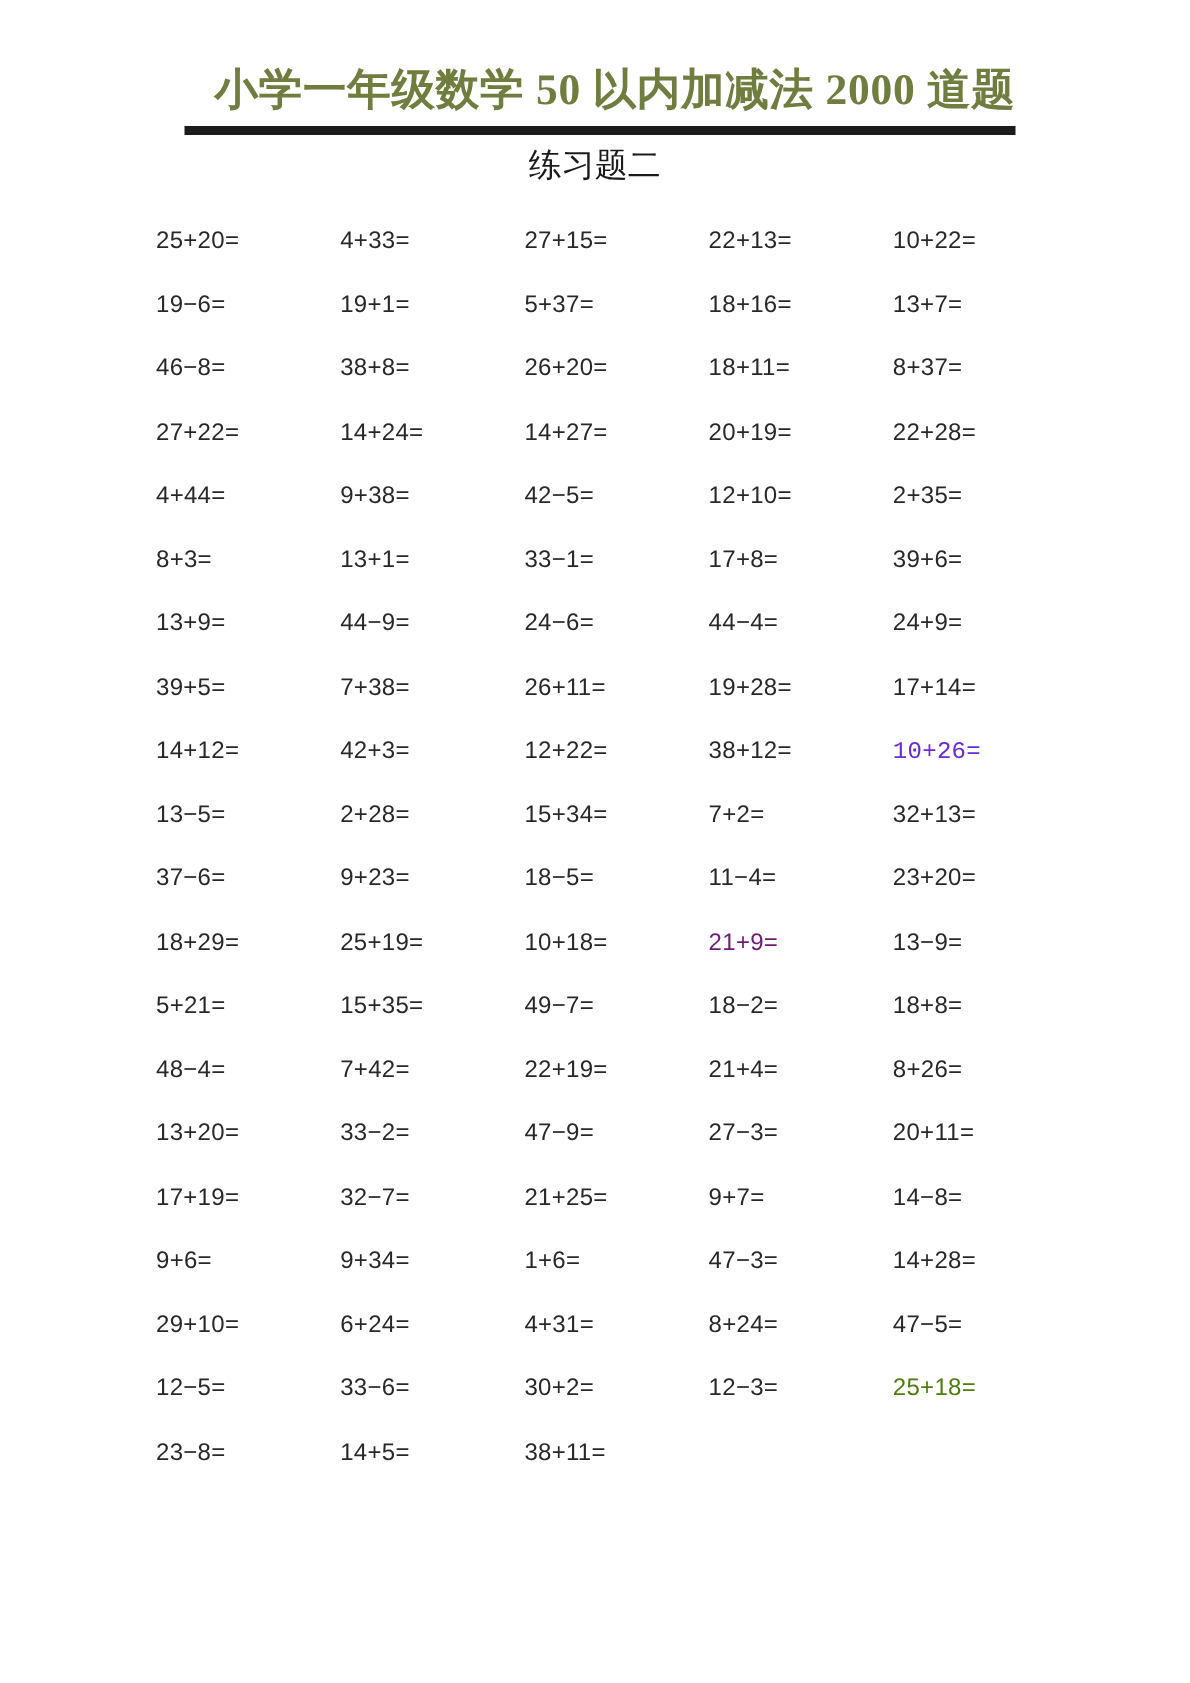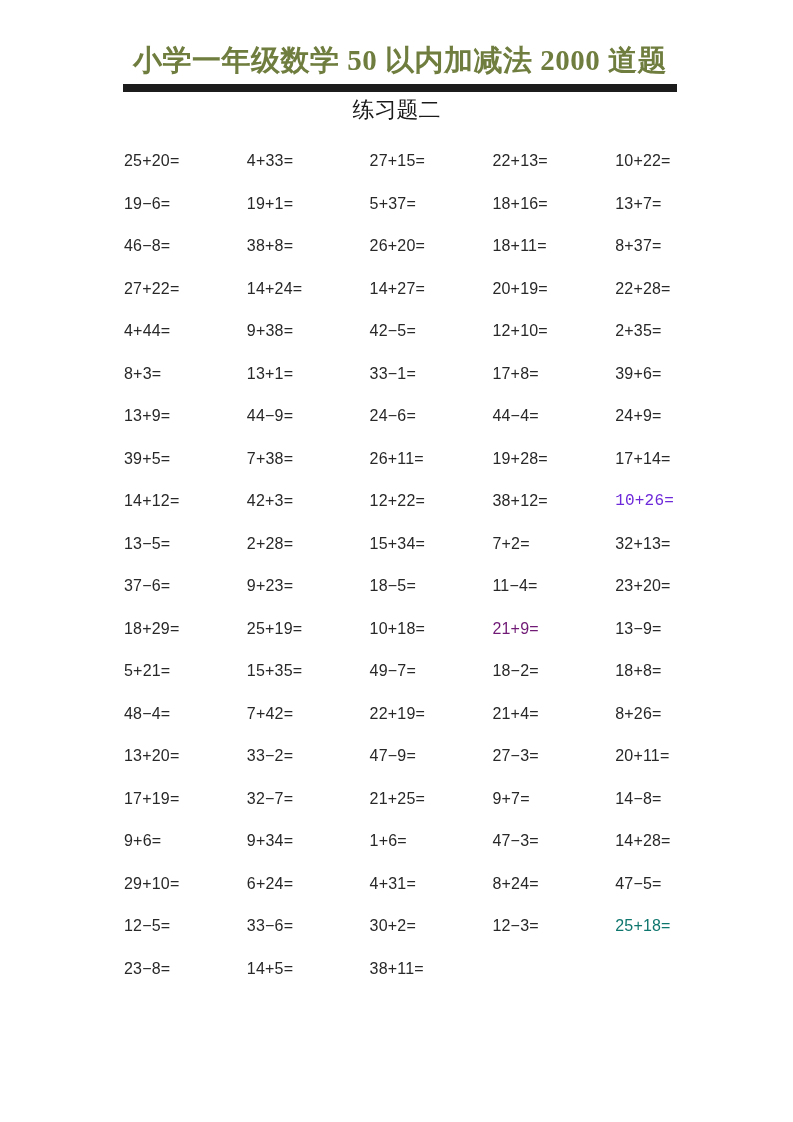--- a/index.html
+++ b/index.html
@@ -13,22 +13,22 @@
     height: 1122px;
     background: #ffffff;
     overflow: hidden;
     font-family: "Liberation Sans", sans-serif;
   }
   .title-block {
     position: absolute;
     top: 44px;
     left: 123px;
     width: 554px;
-    text-align: center;
-    border-bottom: 8px solid #f97316;
+    text-align: right;
+    border-bottom: 6px solid #f97316;
     padding-bottom: 7px;
   }
   .page-title {
     margin: 0;
     font-family: "Liberation Serif", "DejaVu Serif", serif;
     font-weight: bold;
     font-size: 29px;
     line-height: 1.15;
     color: #6f7d3e;
     white-space: nowrap;
@@ -40,21 +40,21 @@
     left: 0;
     width: 100%;
     text-align: center;
     font-size: 22px;
     line-height: 26px;
     color: #1a1a1a;
   }
   .problem-grid {
     position: absolute;
     top: 140px;
-    left: 124px;
+    left: 104px;
     display: grid;
     grid-template-columns: repeat(5, 122.8px);
     grid-auto-rows: 42.5px;
   }
   .cell {
     display: flex;
     align-items: center;
     justify-content: flex-start;
     font-size: 16px;
     letter-spacing: 0.2px;
@@ -158,18 +158,18 @@
       <div class="cell" style="color: rgb(40, 40, 40);">14+28=</div>
       <div class="cell" style="color: rgb(40, 40, 40);">29+10=</div>
       <div class="cell" style="color: rgb(40, 40, 40);">6+24=</div>
       <div class="cell" style="color: rgb(40, 40, 40);">4+31=</div>
       <div class="cell" style="color: rgb(40, 40, 40);">8+24=</div>
       <div class="cell" style="color: rgb(40, 40, 40);">47−5=</div>
       <div class="cell" style="color: rgb(40, 40, 40);">12−5=</div>
       <div class="cell" style="color: rgb(40, 40, 40);">33−6=</div>
       <div class="cell" style="color: rgb(40, 40, 40);">30+2=</div>
       <div class="cell" style="color: rgb(40, 40, 40);">12−3=</div>
-      <div class="cell" style="color: #0f766e;">25+18=</div>
+      <div class="cell" style="color: #4d7c0f;">25+18=</div>
       <div class="cell" style="color: rgb(40, 40, 40);">23−8=</div>
       <div class="cell" style="color: rgb(40, 40, 40);">14+5=</div>
       <div class="cell" style="color: rgb(40, 40, 40);">38+11=</div>
     </div>
 </div>
 
 </body></html>

